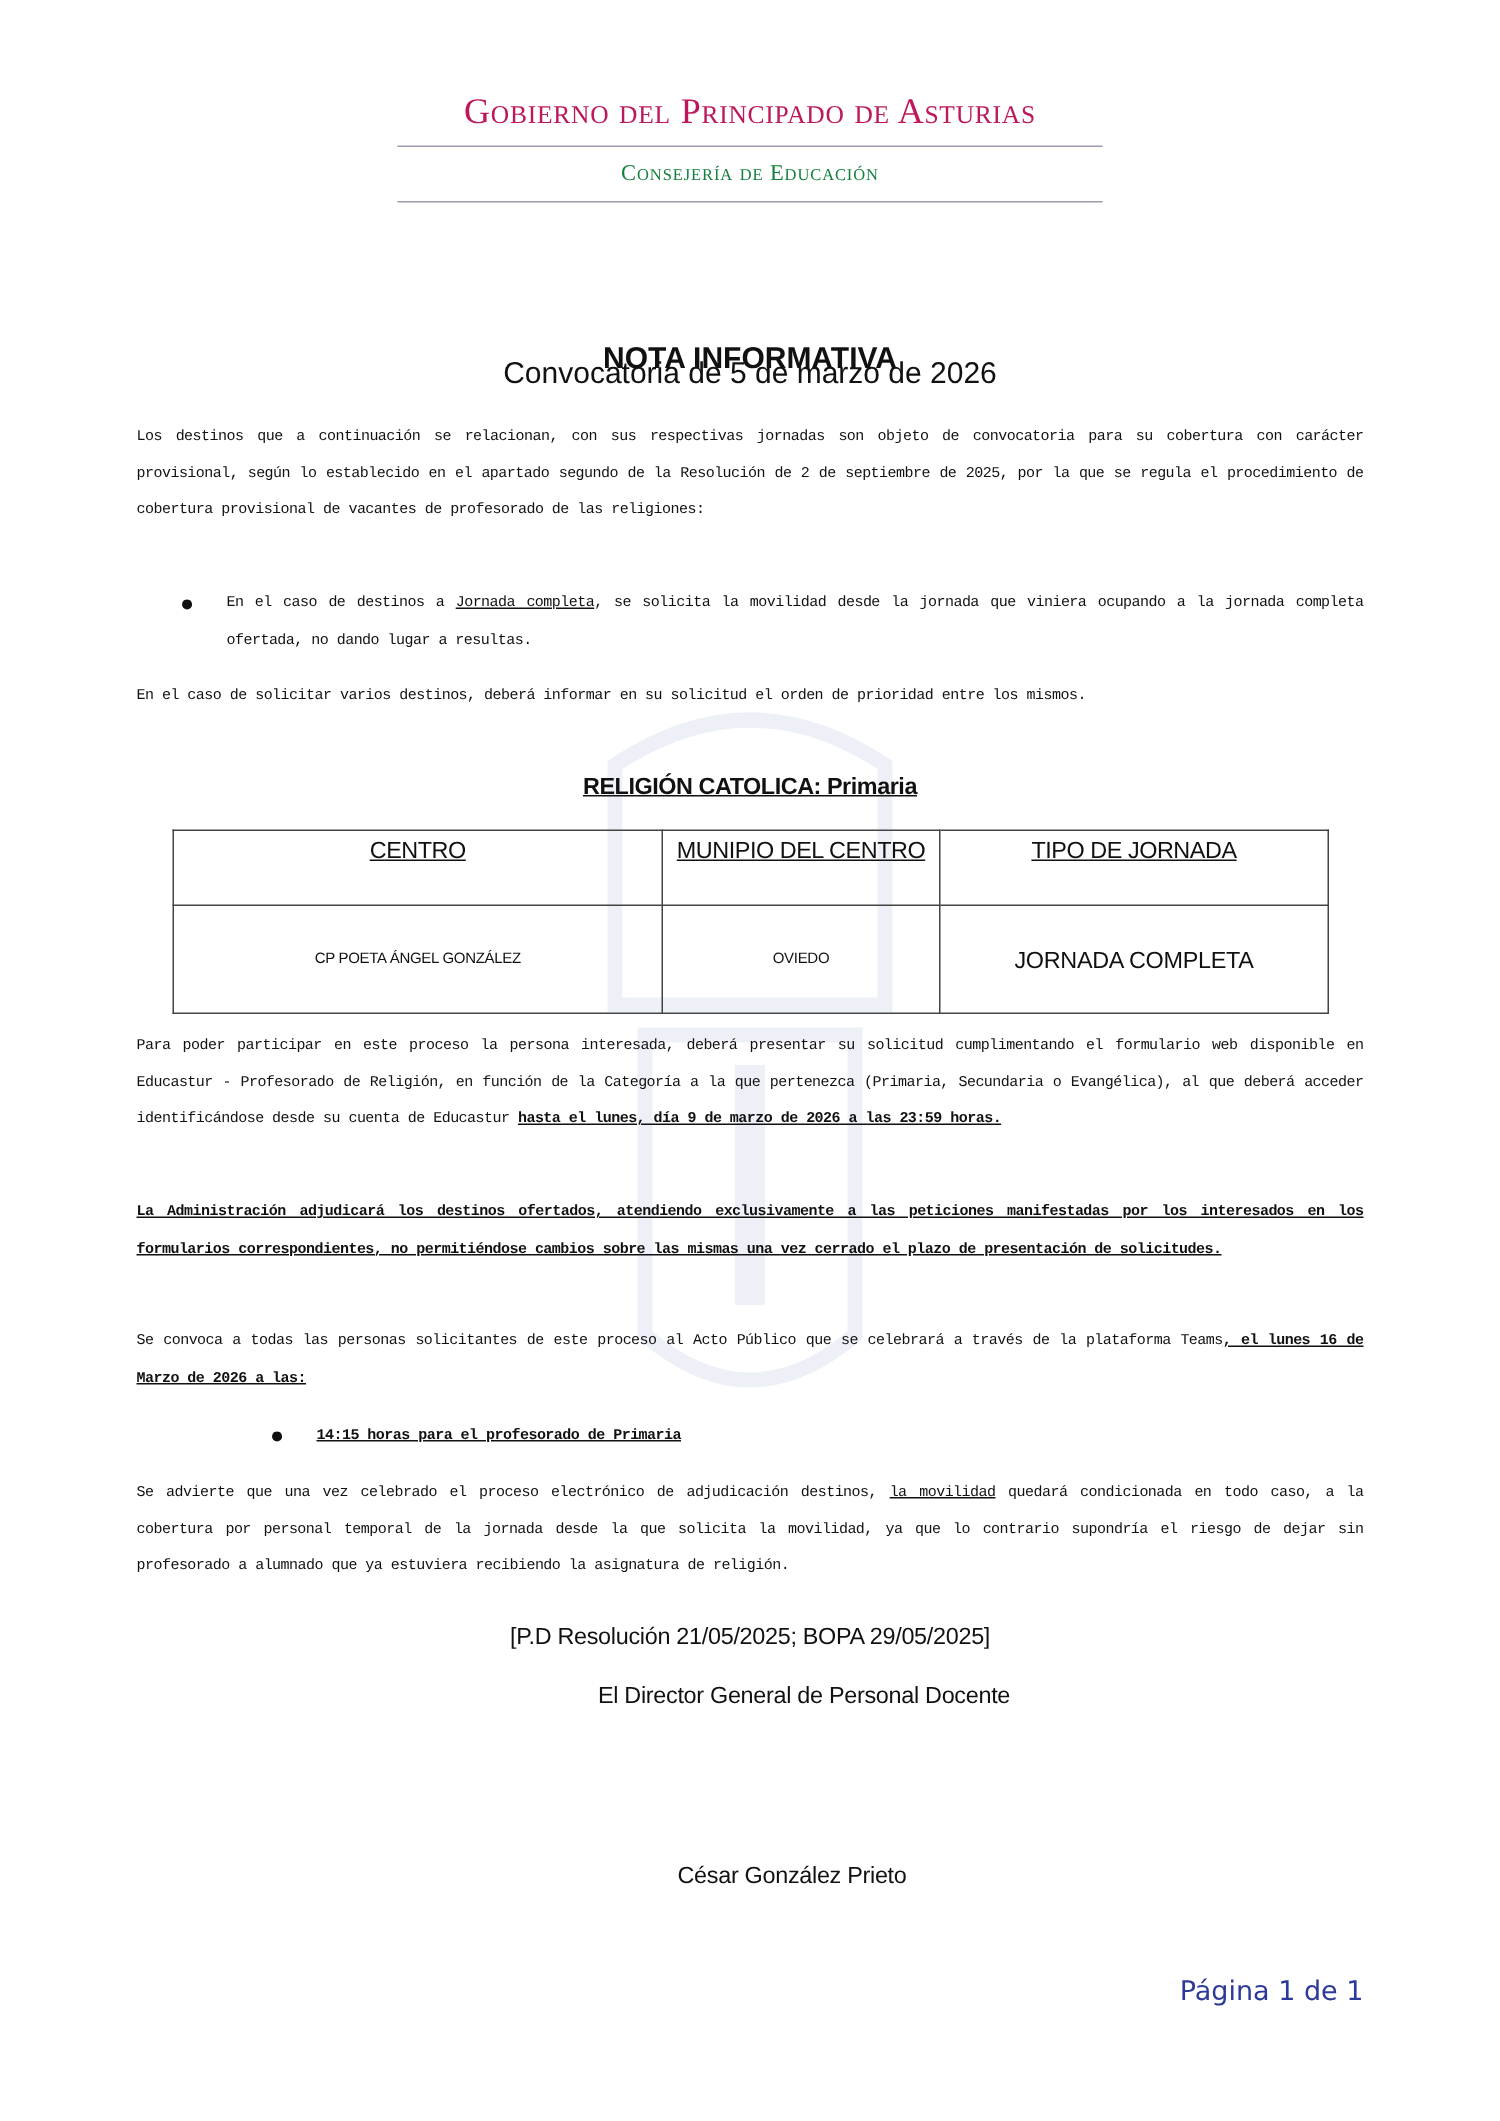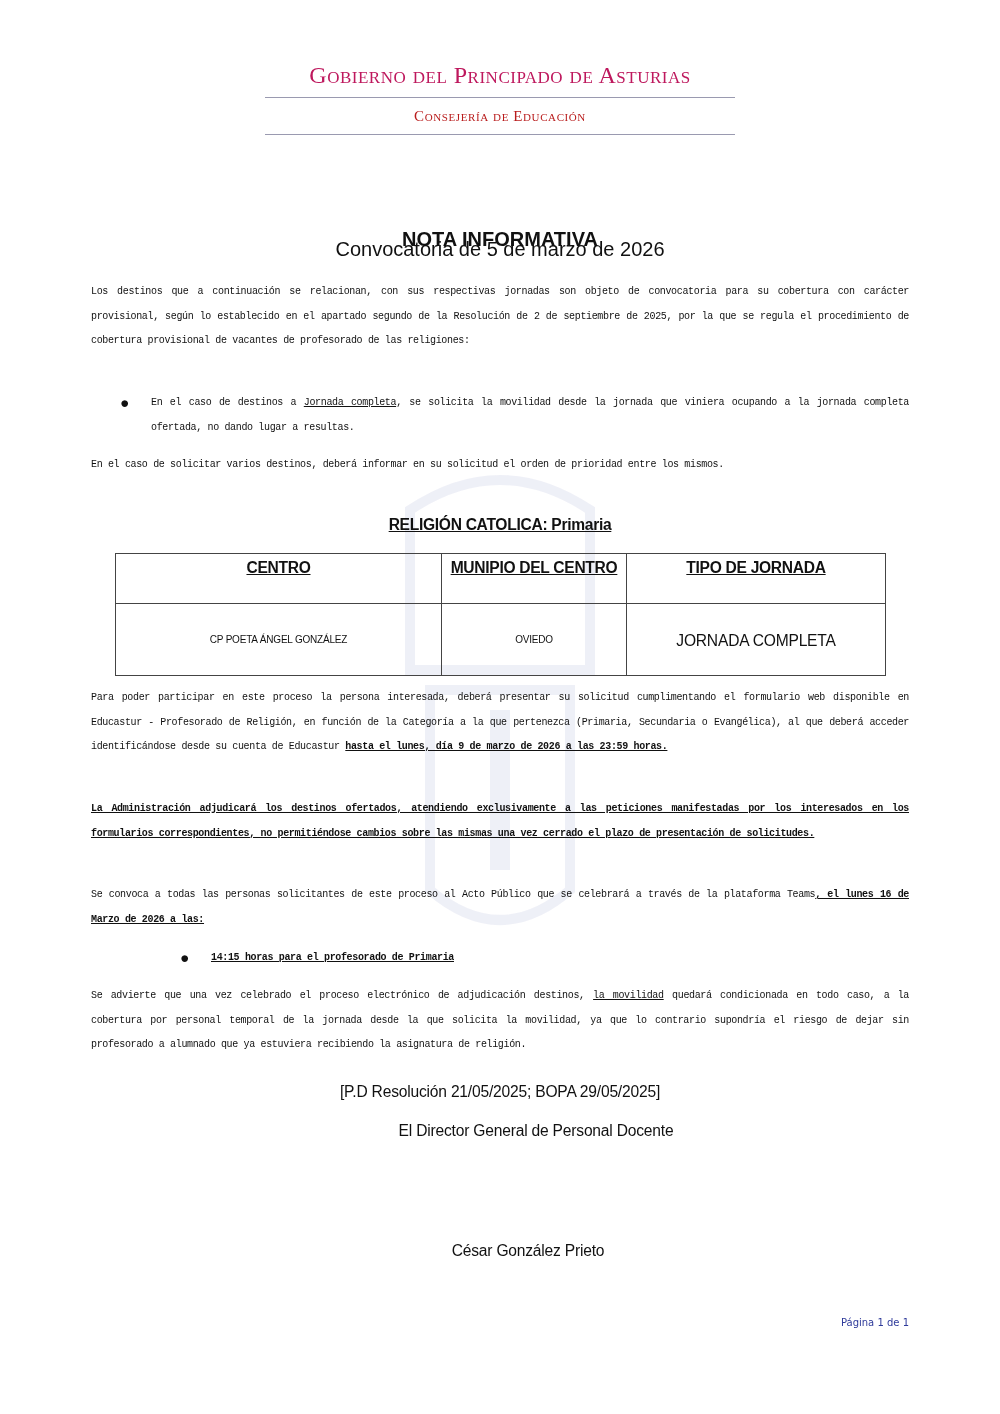--- a/index.html
+++ b/index.html
@@ -2,43 +2,43 @@
 <html><head>
 <meta charset="utf-8">
 <style>
   html, body { margin: 0; padding: 0; background: #ffffff; }
   body { width: 1000px; height: 1414px; position: relative; overflow: hidden;
          font-family: "Liberation Sans Narrow", "Liberation Sans", sans-serif; color: #111; }
   .header { position: absolute; left: 265px; top: 58px; width: 470px; text-align: center; }
   .hdr-title { font-family: "Liberation Serif", serif; color: #be185d; font-size: 24px;
                letter-spacing: 0.5px; font-variant: small-caps; line-height: 34px; }
   .hdr-rule { height: 1px; background: #9a9ab0; margin: 5px 0; }
-  .hdr-sub { font-family: "Liberation Serif", serif; color: #b91c1c; font-size: 15px;
+  .hdr-sub { font-family: "Liberation Serif", serif; color: #15803d; font-size: 15px;
              letter-spacing: 0.6px; line-height: 26px; font-variant: small-caps; }
   .title { position: absolute; left: 0; width: 1000px; text-align: center; }
   .t1 { top: 193px; font-size: 20px; font-weight: bold; font-family: "Liberation Sans", sans-serif; margin-top: 35px; }
   .t2 { top: 238px; font-size: 20px; font-family: "Liberation Sans", sans-serif; }
   .p { position: absolute; left: 91px; width: 818px; font-size: 10px; line-height: 24.5px;
        text-align: justify; font-family: Liberation Mono, monospace; letter-spacing: -0.35px; }
   .bullet { position: absolute; font-size: 15.6px; line-height: 24.5px; }
   .u { text-decoration: underline; }
   .b { font-weight: bold; }
   .section-title { position: absolute; left: 0; width: 1000px; top: 516px; text-align: center;
                    font-weight: bold; text-decoration: underline; font-size: 15.6px;
                    font-family: Liberation Sans, sans-serif; letter-spacing: -0.3px; }
   table { position: absolute; left: 115px; top: 553px; width: 771px; border-collapse: collapse;
           font-family: "Liberation Sans", sans-serif; }
   th, td { border: 1px solid #444; text-align: center; }
   th { height: 45px; vertical-align: top; padding-top: 3px; font-size: 15.6px;
-       text-decoration: underline; font-weight: bold; line-height: 22px; letter-spacing: -0.3px; }
+       text-decoration: underline; font-weight: normal; line-height: 22px; letter-spacing: -0.3px; }
   td { height: 66px; vertical-align: middle; font-size: 10px; letter-spacing: -0.2px; }
   td.big { font-size: 15.6px; padding-top: 4px; }
   .sig { position: absolute; left: 0; width: 1000px; text-align: center; font-size: 15.6px;
          line-height: 24px; font-family: "Liberation Sans", sans-serif; letter-spacing: -0.2px; }
-  .page-num { position: absolute; right: 91px; top: 1317px; color: #2e3a9a; font-size: 10px;
+  .page-num { position: absolute; right: 91px; top: 1317px; color: #2e3a9a; font-size: 18px;
               font-family: "DejaVu Sans", sans-serif; }
   .watermark { position: absolute; left: 370px; top: 470px; width: 260px; height: 480px;
                opacity: 0.08; }
 </style>
 </head>
 <body>
 
 <div class="watermark">
   <svg width="260" height="480" viewBox="0 0 260 480">
     <path d="M40 40 Q130 -20 220 40 L220 200 L40 200 Z" fill="none" stroke="#3a4aa0" stroke-width="10"></path>

